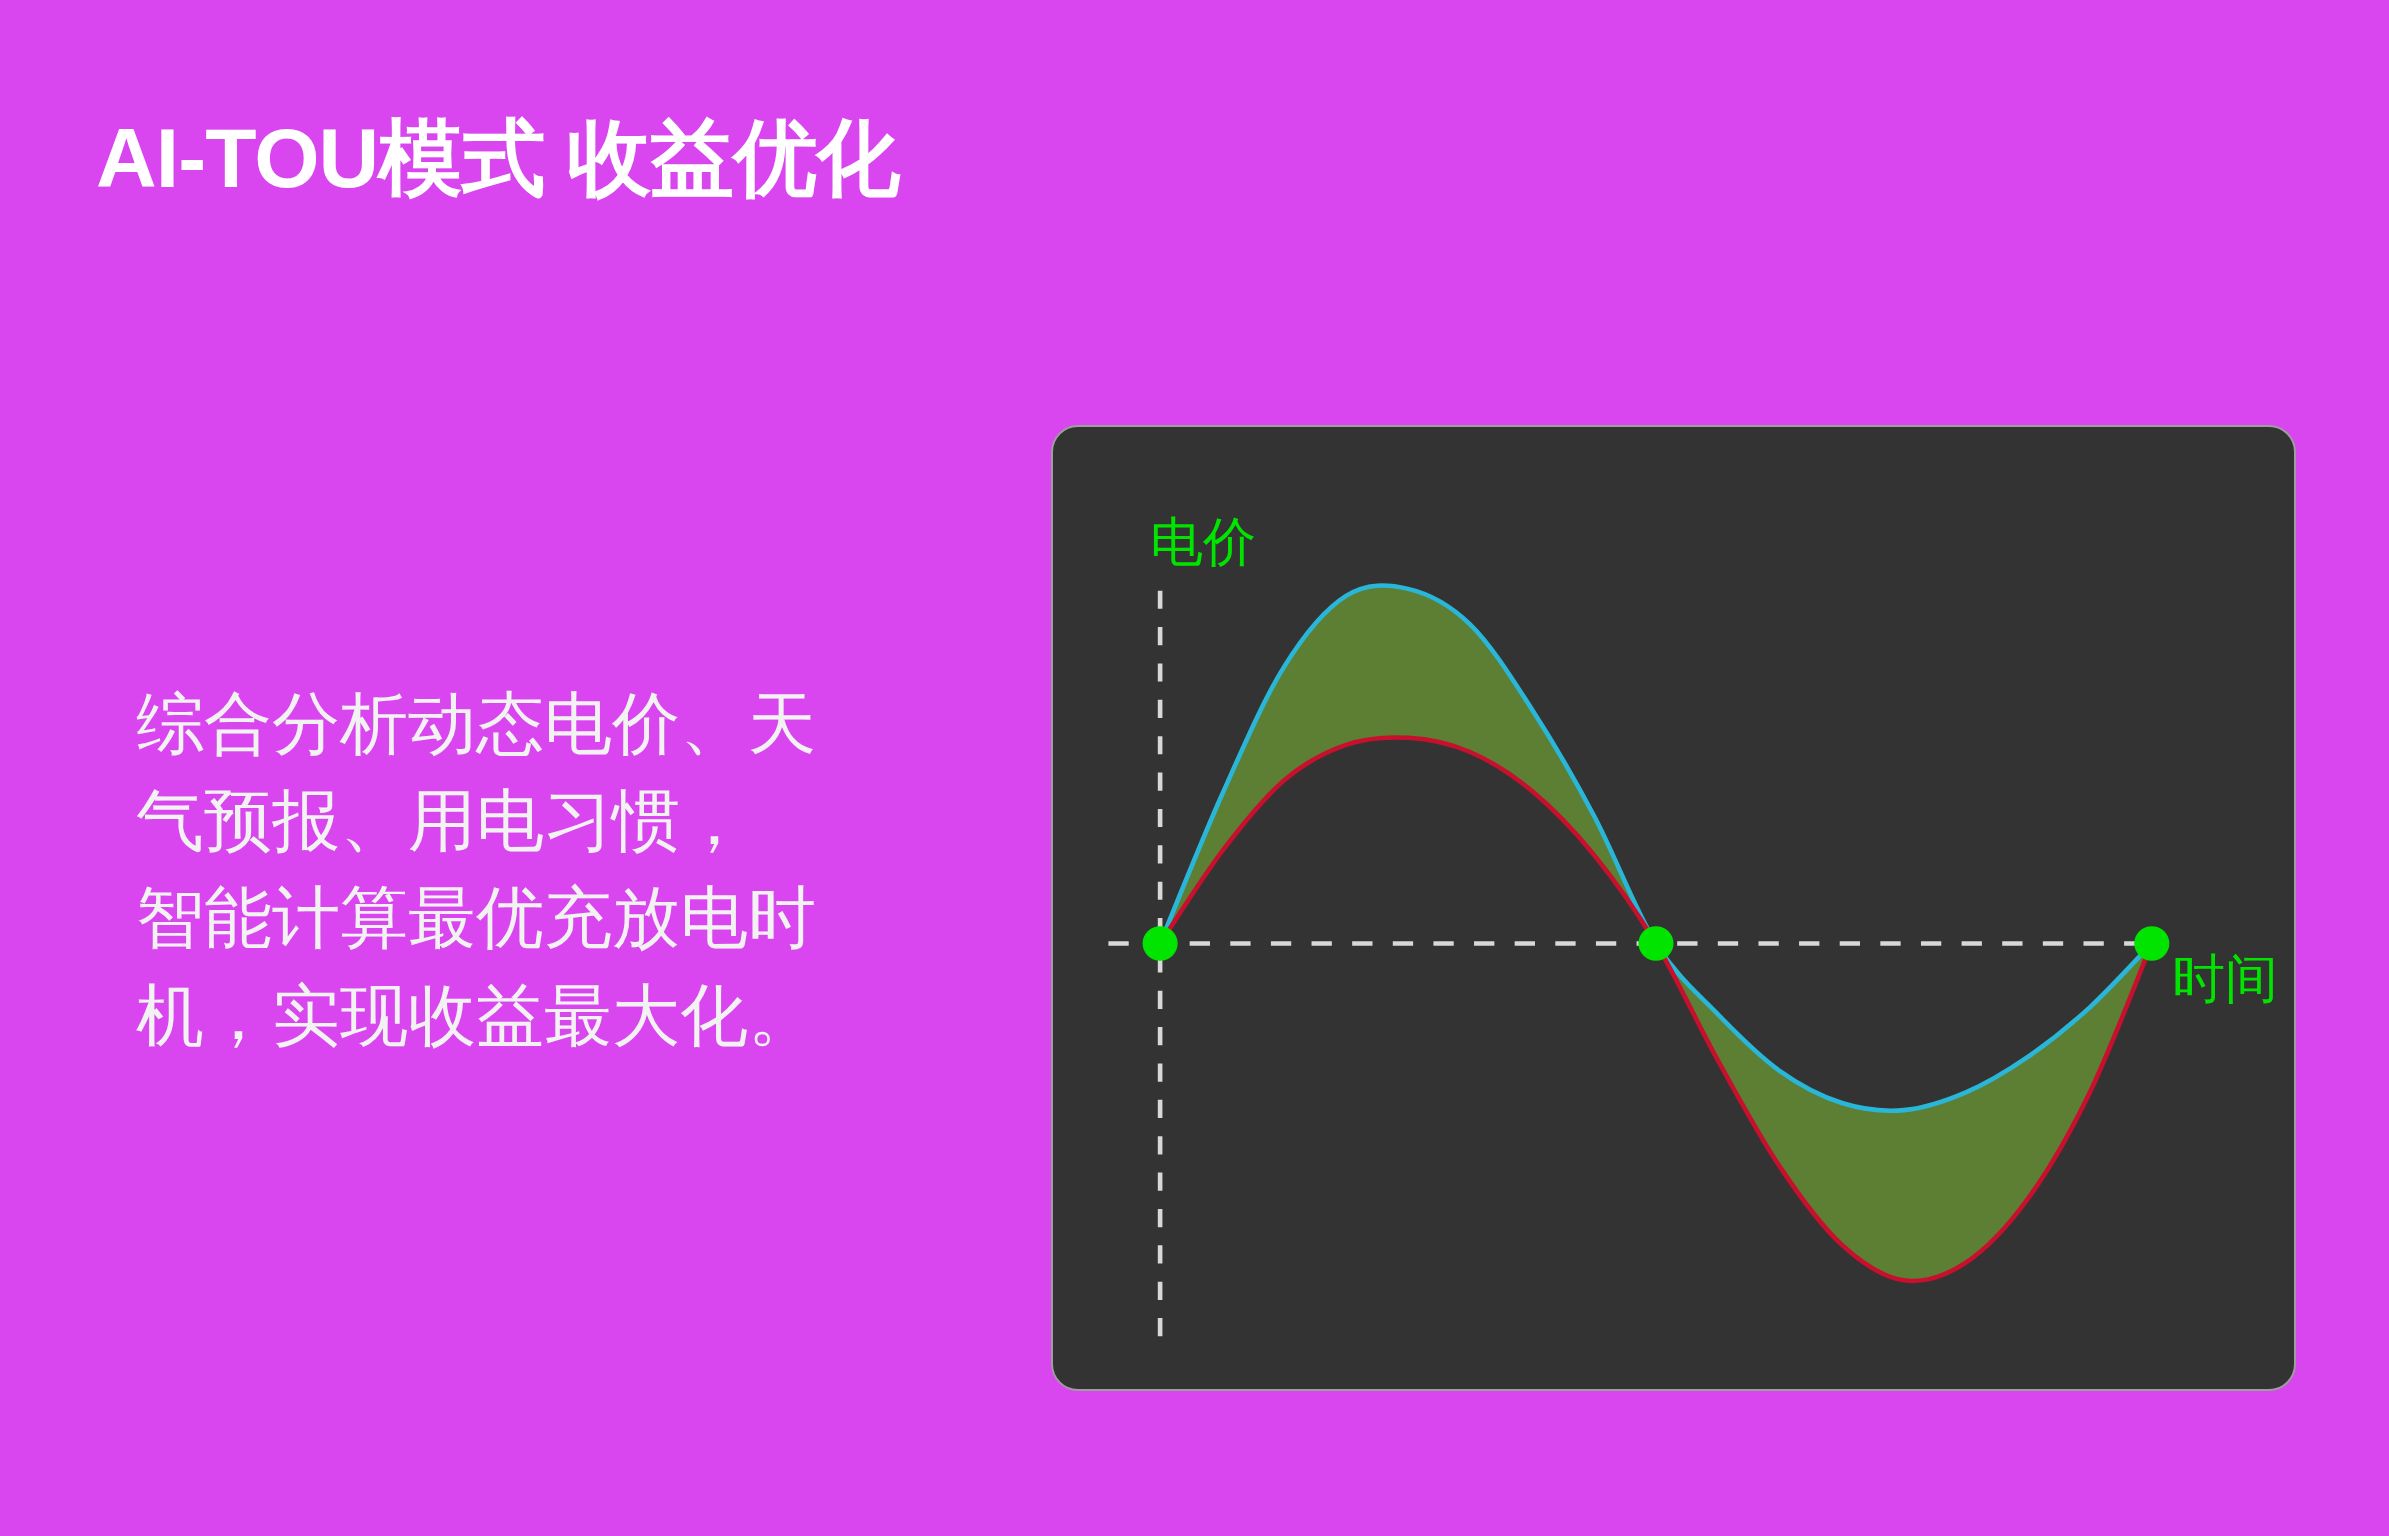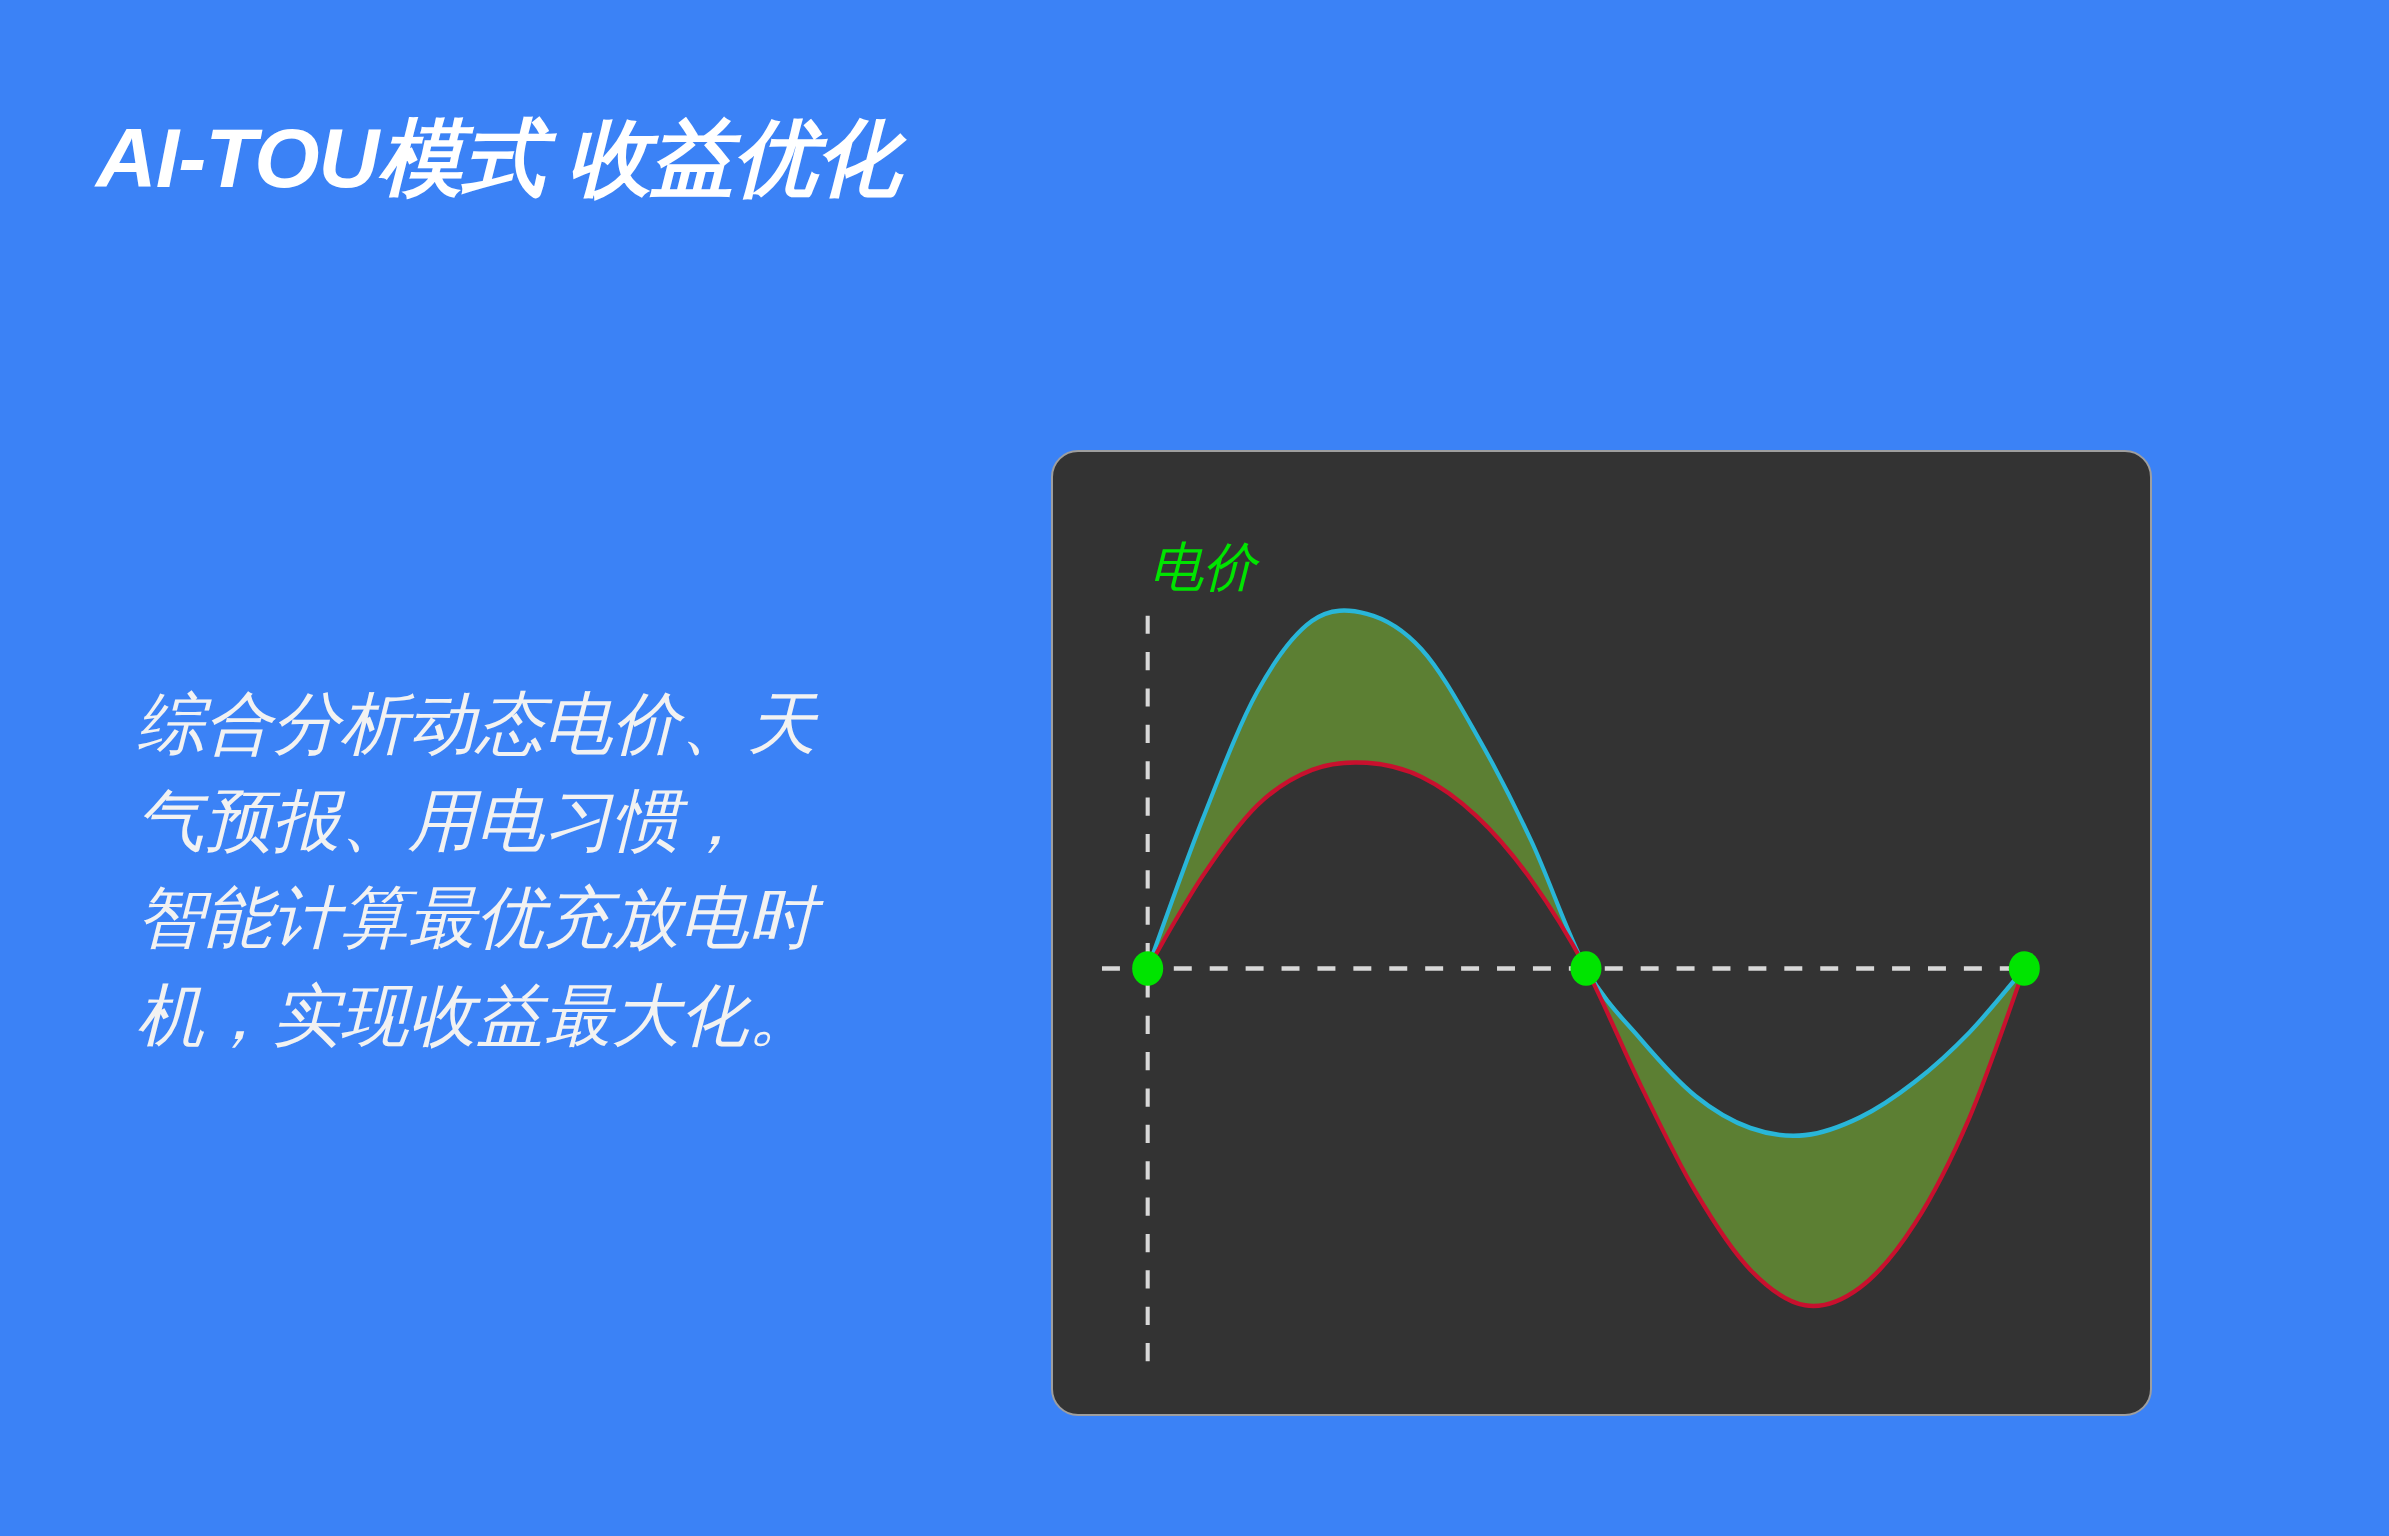--- a/index.html
+++ b/index.html
@@ -52,22 +52,22 @@
     line-height: 1.43;
     letter-spacing: 0px;
     white-space: pre-line;
     margin-left: 40px;
   }
 
   
   #chart-card {
     position: absolute;
     left: 1051px;
-    top: 450px;
-    width: 1101px;
+    top: 425px;
+    width: 1245px;
     height: 966px;
     background: #333333;
     border: 2.7px solid #9e9e9e;
     border-radius: 27px;
     box-sizing: border-box;
     overflow: hidden;
   }
 
   #chart-svg {
     position: absolute;
@@ -84,21 +84,21 @@
     font-weight: 400;
     line-height: 1;
     white-space: nowrap;
   }
   #y-axis-label { left: 57px; top: 89px; }
   #x-axis-label { left: 1061px; top: 456px; margin-top: 34px; }
 </style>
 </head>
 <body>
 
-<div id="page" style="background: #3b82f6; font-style: italic;">
+<div id="page" style="background: #d946ef;">
 
   <div id="left-col">
     <h1 id="page-title">AI-TOU模式 收益优化</h1>
   </div>
 
   <div id="body-paragraph">综合分析动态电价、天
 气预报、用电习惯，
 智能计算最优充放电时
 机，实现收益最大化。</div>
 

